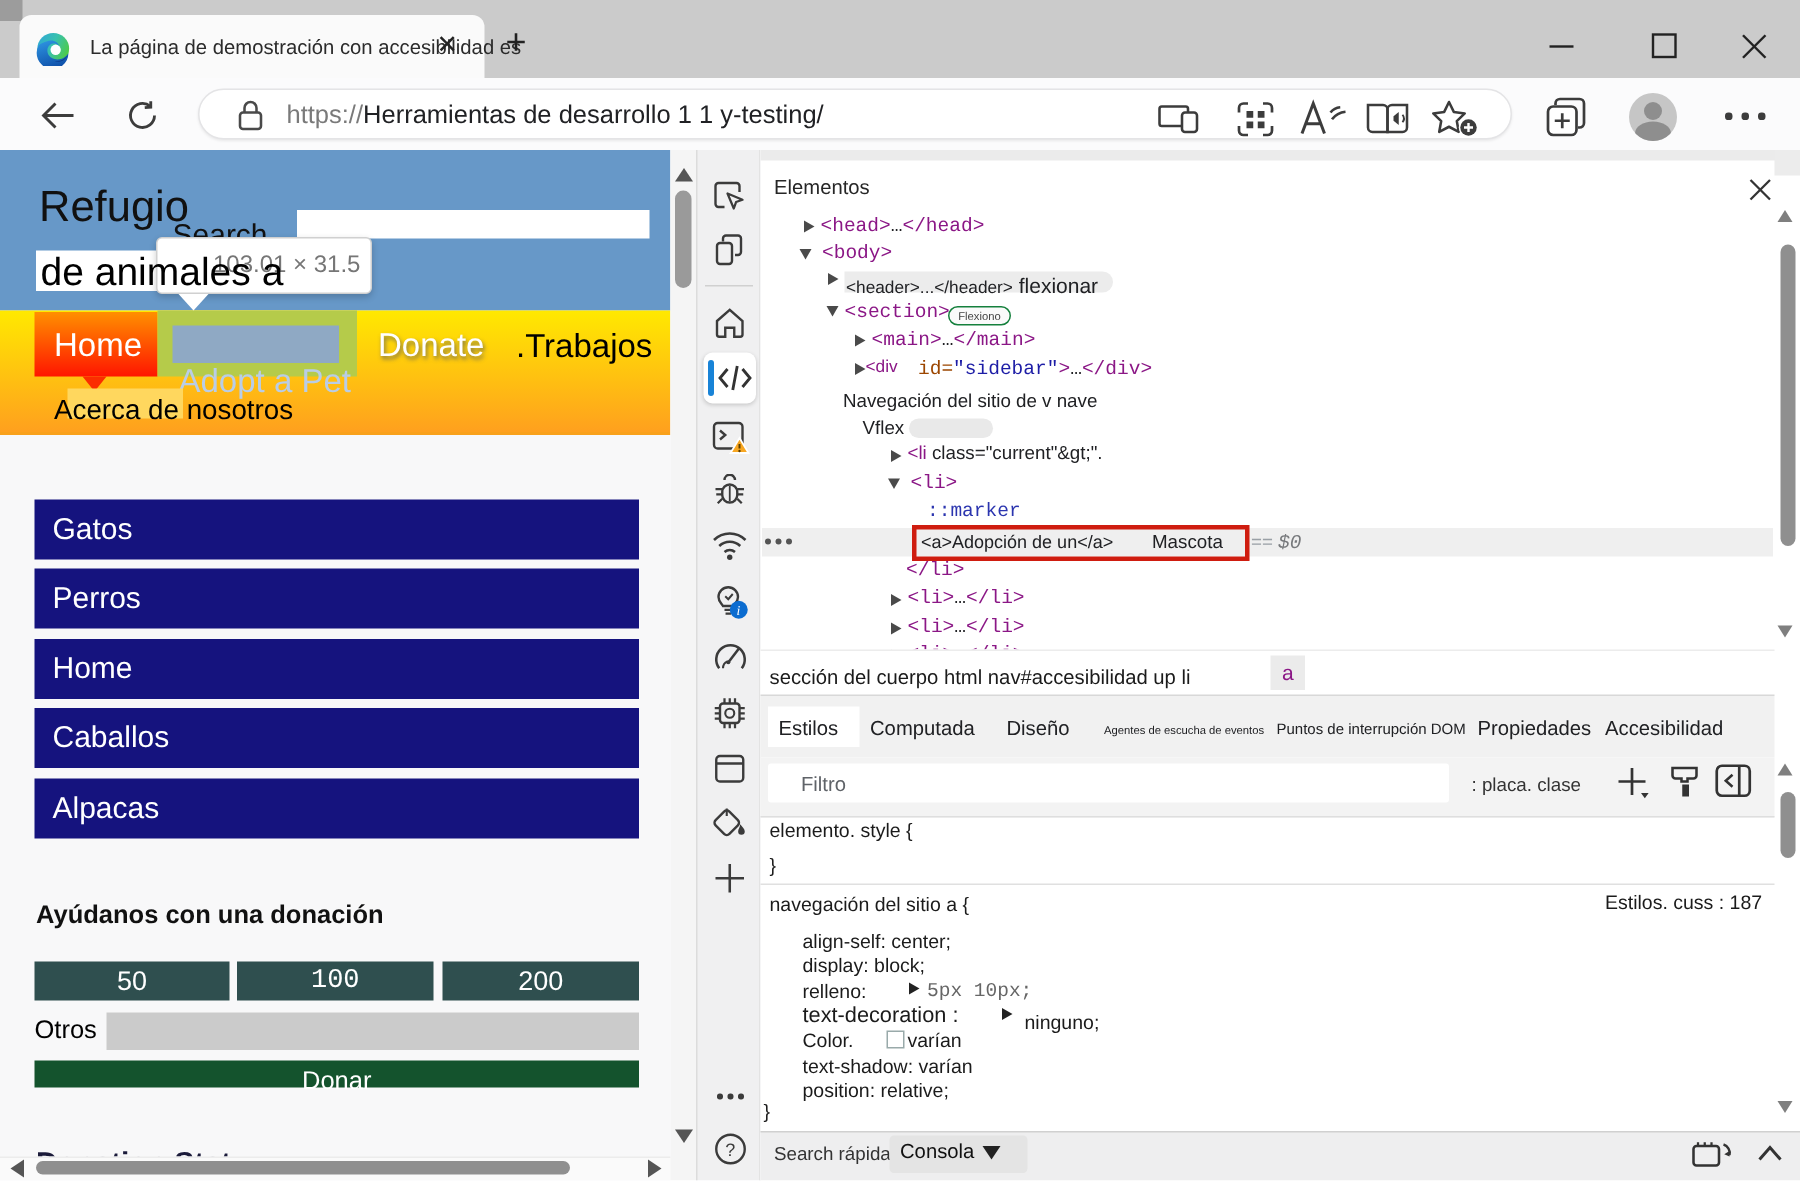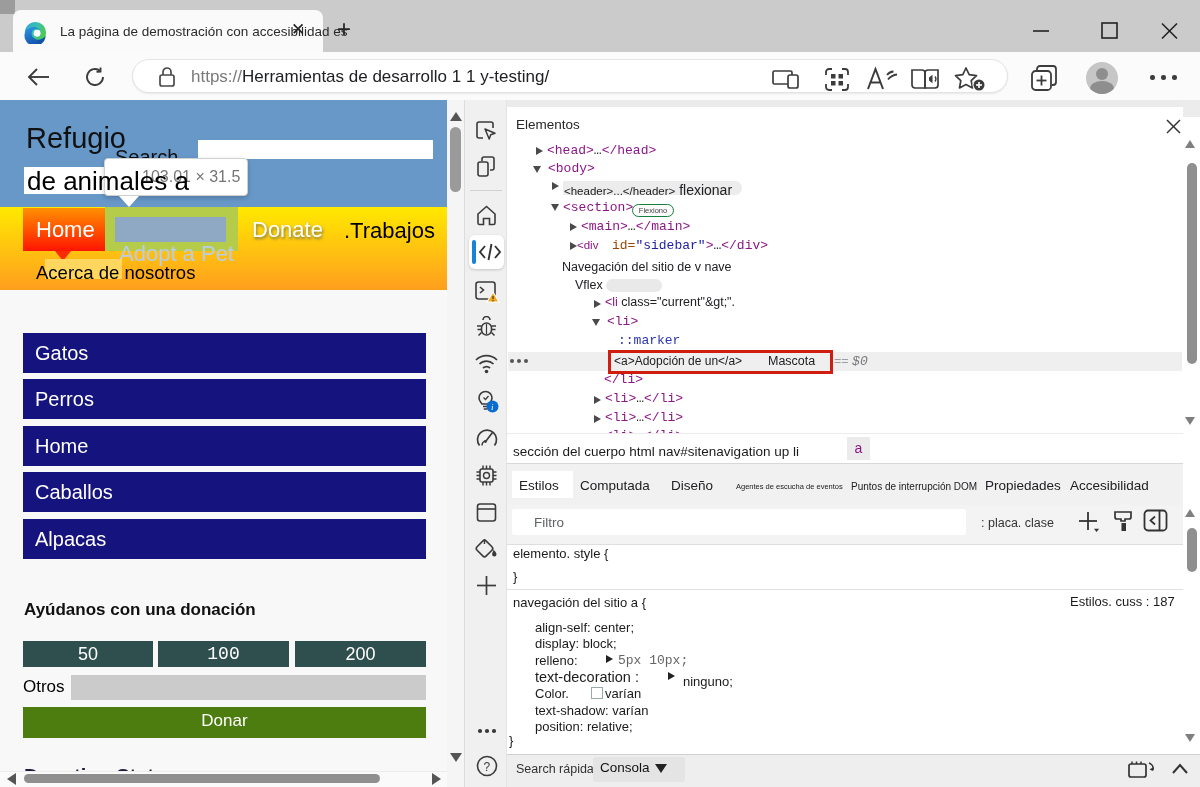--- a/index.html
+++ b/index.html
@@ -36,21 +36,21 @@
   #adoptinner { left:115px; top:116.5px; width:111px; height:25px; background:#8fa9c4; }
   #adopttext { left:119px; top:117px; font-size:22px; color:#b9cde6;margin-top:24px; }
   #donatetext { left:252px; top:117px; font-size:22px; color:#fff; text-shadow:1px 2px 3px rgba(90,90,90,.8); }
   #trabtext { left:344px; top:118px; font-size:22px; color:#000; }
   #acercaband { left:45px; top:159px; width:77px; height:20px; background:#ffd75e; }
   #acercatext { left:36px; top:162px; font-size:18.5px; color:#000; }
   .navybtn { left:23px; width:403px; height:40px; background:#15137e; color:#fff; font-size:20px; line-height:40px; padding-left:12px; }
   .donbtn { top:175px; height:26px; background:#2f4f4f; color:#fff; font-size:18px; line-height:26px; text-align:center; }
   #otroslbl { left:23px; top:211px; font-size:17px; color:#000; }
   #otrosinput { left:71px; top:209px; width:355px; height:25px; background:#cbcbcb; }
-  #donar { left:23px; top:241px; width:403px; height:31px; background:#4d7c0f; color:#fff; font-size:17px; line-height:27px; text-align:center; }
+  #donar { left:23px; top:241px; width:403px; height:18px; background:#14532d; color:#fff; font-size:17px; line-height:27px; text-align:center; }
   #donstat { left:24px; top:297px; font-size:20px; font-weight:bold; color:#1b1b3a; }
   
   #hscroll { left:0; top:771px; width:447px; height:16px; background:#fafafa; border-top:1px solid #ececec; }
   #hthumb { left:24px; top:774px; width:356px; height:9px; background:#8f8f8f; border-radius:5px; }
   #vscroll { left:447px; top:100px; width:17px; height:687px; background:#f5f5f5; }
   #vthumb { left:450px; top:127px; width:11px; height:65px; background:#9a9a9a; border-radius:6px; }
   .tri-up { width:0; height:0; border-left:6px solid transparent; border-right:6px solid transparent; border-bottom:9px solid #555; }
   .tri-down { width:0; height:0; border-left:6px solid transparent; border-right:6px solid transparent; border-top:9px solid #555; }
   .tri-left { width:0; height:0; border-top:6px solid transparent; border-bottom:6px solid transparent; border-right:9px solid #555; }
   .tri-right { width:0; height:0; border-top:6px solid transparent; border-bottom:6px solid transparent; border-left:9px solid #555; }
@@ -366,21 +366,21 @@
     <div class="trow mono purple" style="left:98px; top:301px;">&lt;li&gt;<span style="color:#202124;">…</span>&lt;/li&gt;</div>
     <div class="marker m-r abs" style="left:87px; top:323.5px;"></div>
     <div class="trow mono purple" style="left:98px; top:319px;">&lt;li&gt;<span style="color:#202124;">…</span>&lt;/li&gt;</div>
   </div>
 
   <div class="abs tri-up" style="left:678px; top:40px; border-bottom-color:#7f7f7f; border-left-width:5px; border-right-width:5px; border-bottom-width:8px;"></div>
   <div class="abs dtsc" style="left:680px; top:63px; height:201px;"></div>
   <div class="abs tri-down" style="left:678px; top:317px; border-top-color:#7f7f7f; border-left-width:5px; border-right-width:5px; border-top-width:8px;"></div>
 
   <div class="abs" id="crumb"></div>
-  <div class="abs" id="crumbtext">sección del cuerpo html nav#sitenavigation up li</div>
+  <div class="abs" id="crumbtext">sección del cuerpo html nav#accesibilidad up li</div>
   <div class="abs" id="achip">a</div>
 
   <div class="abs" id="tabbar"></div>
   <div class="abs" id="estiloschip"></div>
   <div class="abs dttab" style="left:12px; top:378px; font-size:13.5px;">Estilos</div>
   <div class="abs dttab" style="left:73px; top:378px; font-size:13.5px;">Computada</div>
   <div class="abs dttab" style="left:164px; top:378px; font-size:13.5px;">Diseño</div>
   <div class="abs dttab" style="left:229px; top:382px; font-size:7.5px;">Agentes de escucha de eventos</div>
   <div class="abs dttab" style="left:344px; top:381px; font-size:10px;">Puntos de interrupción DOM</div>
   <div class="abs dttab" style="left:478px; top:378px; font-size:13.5px;">Propiedades</div>

